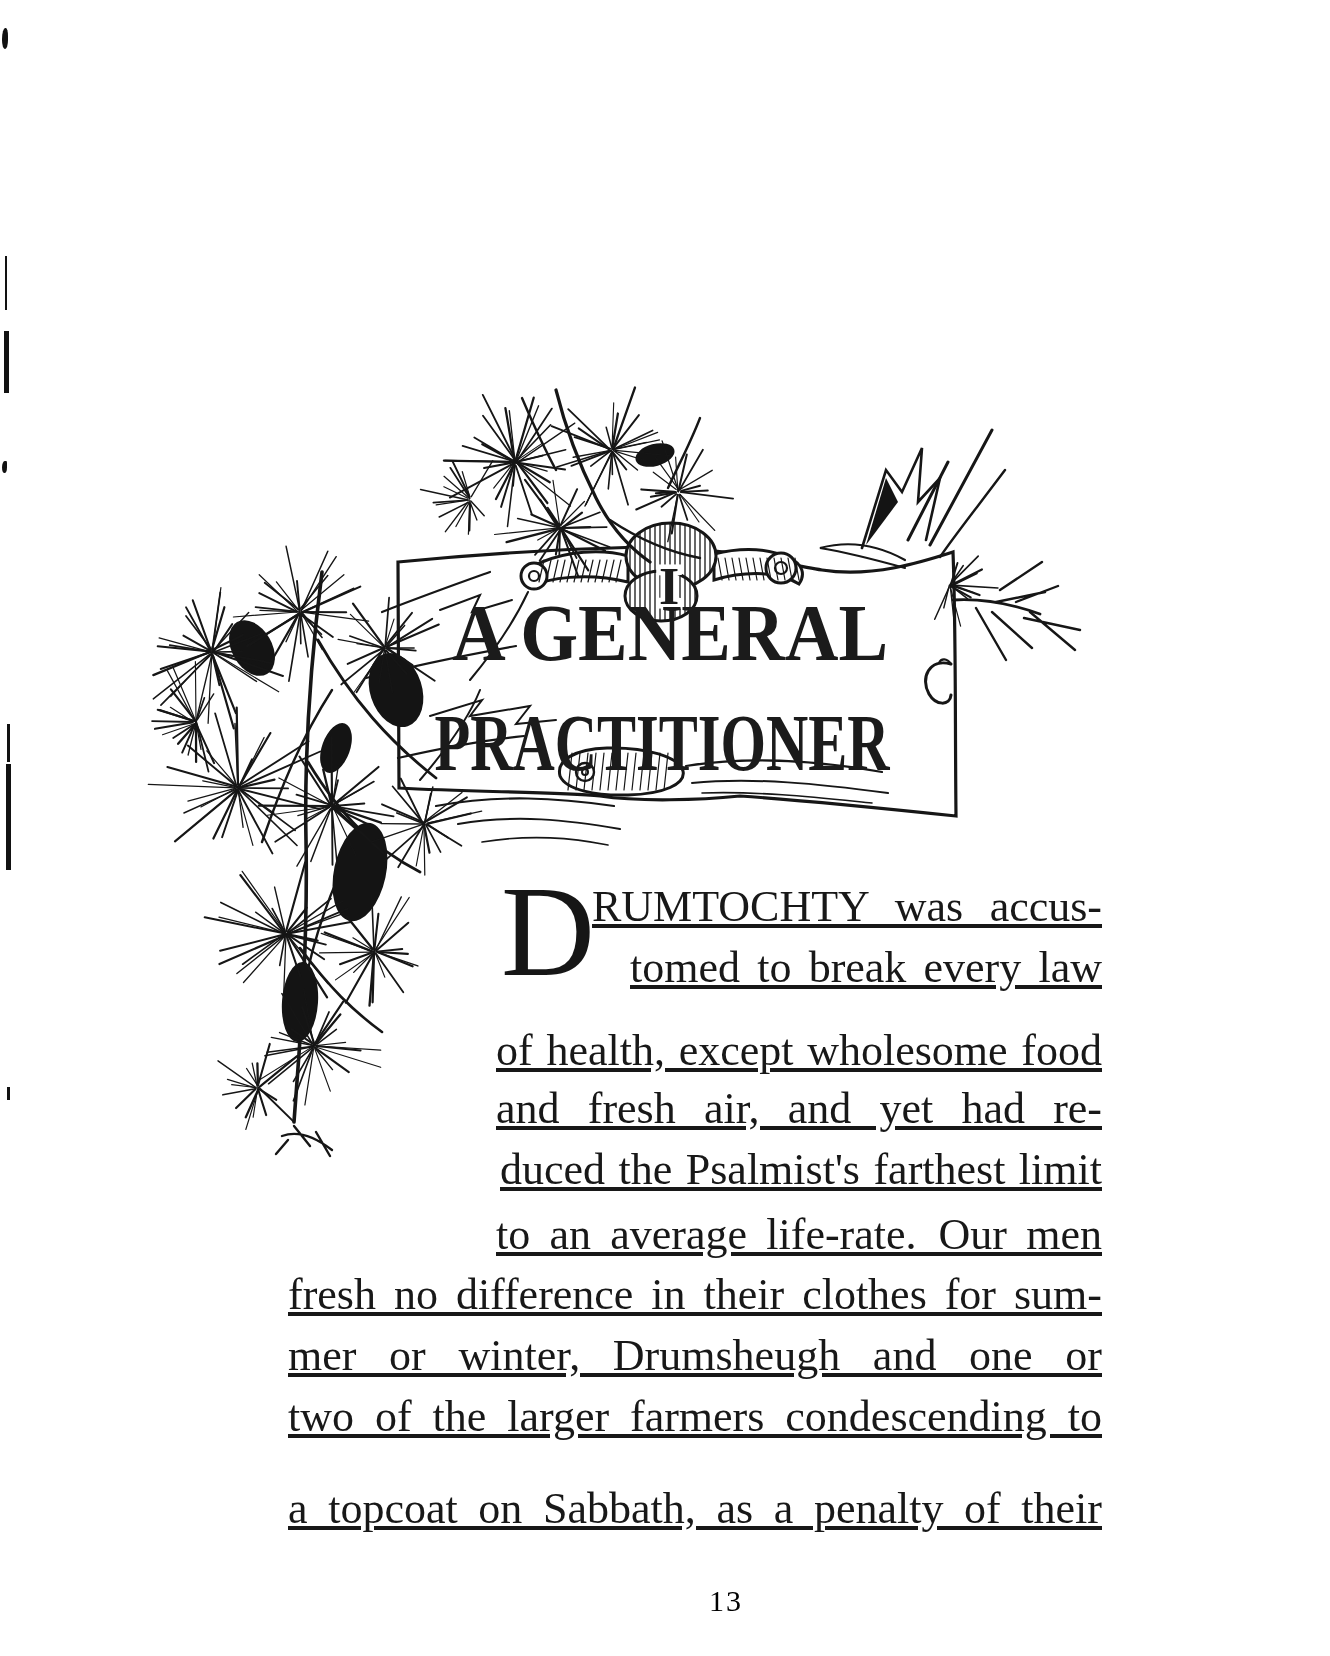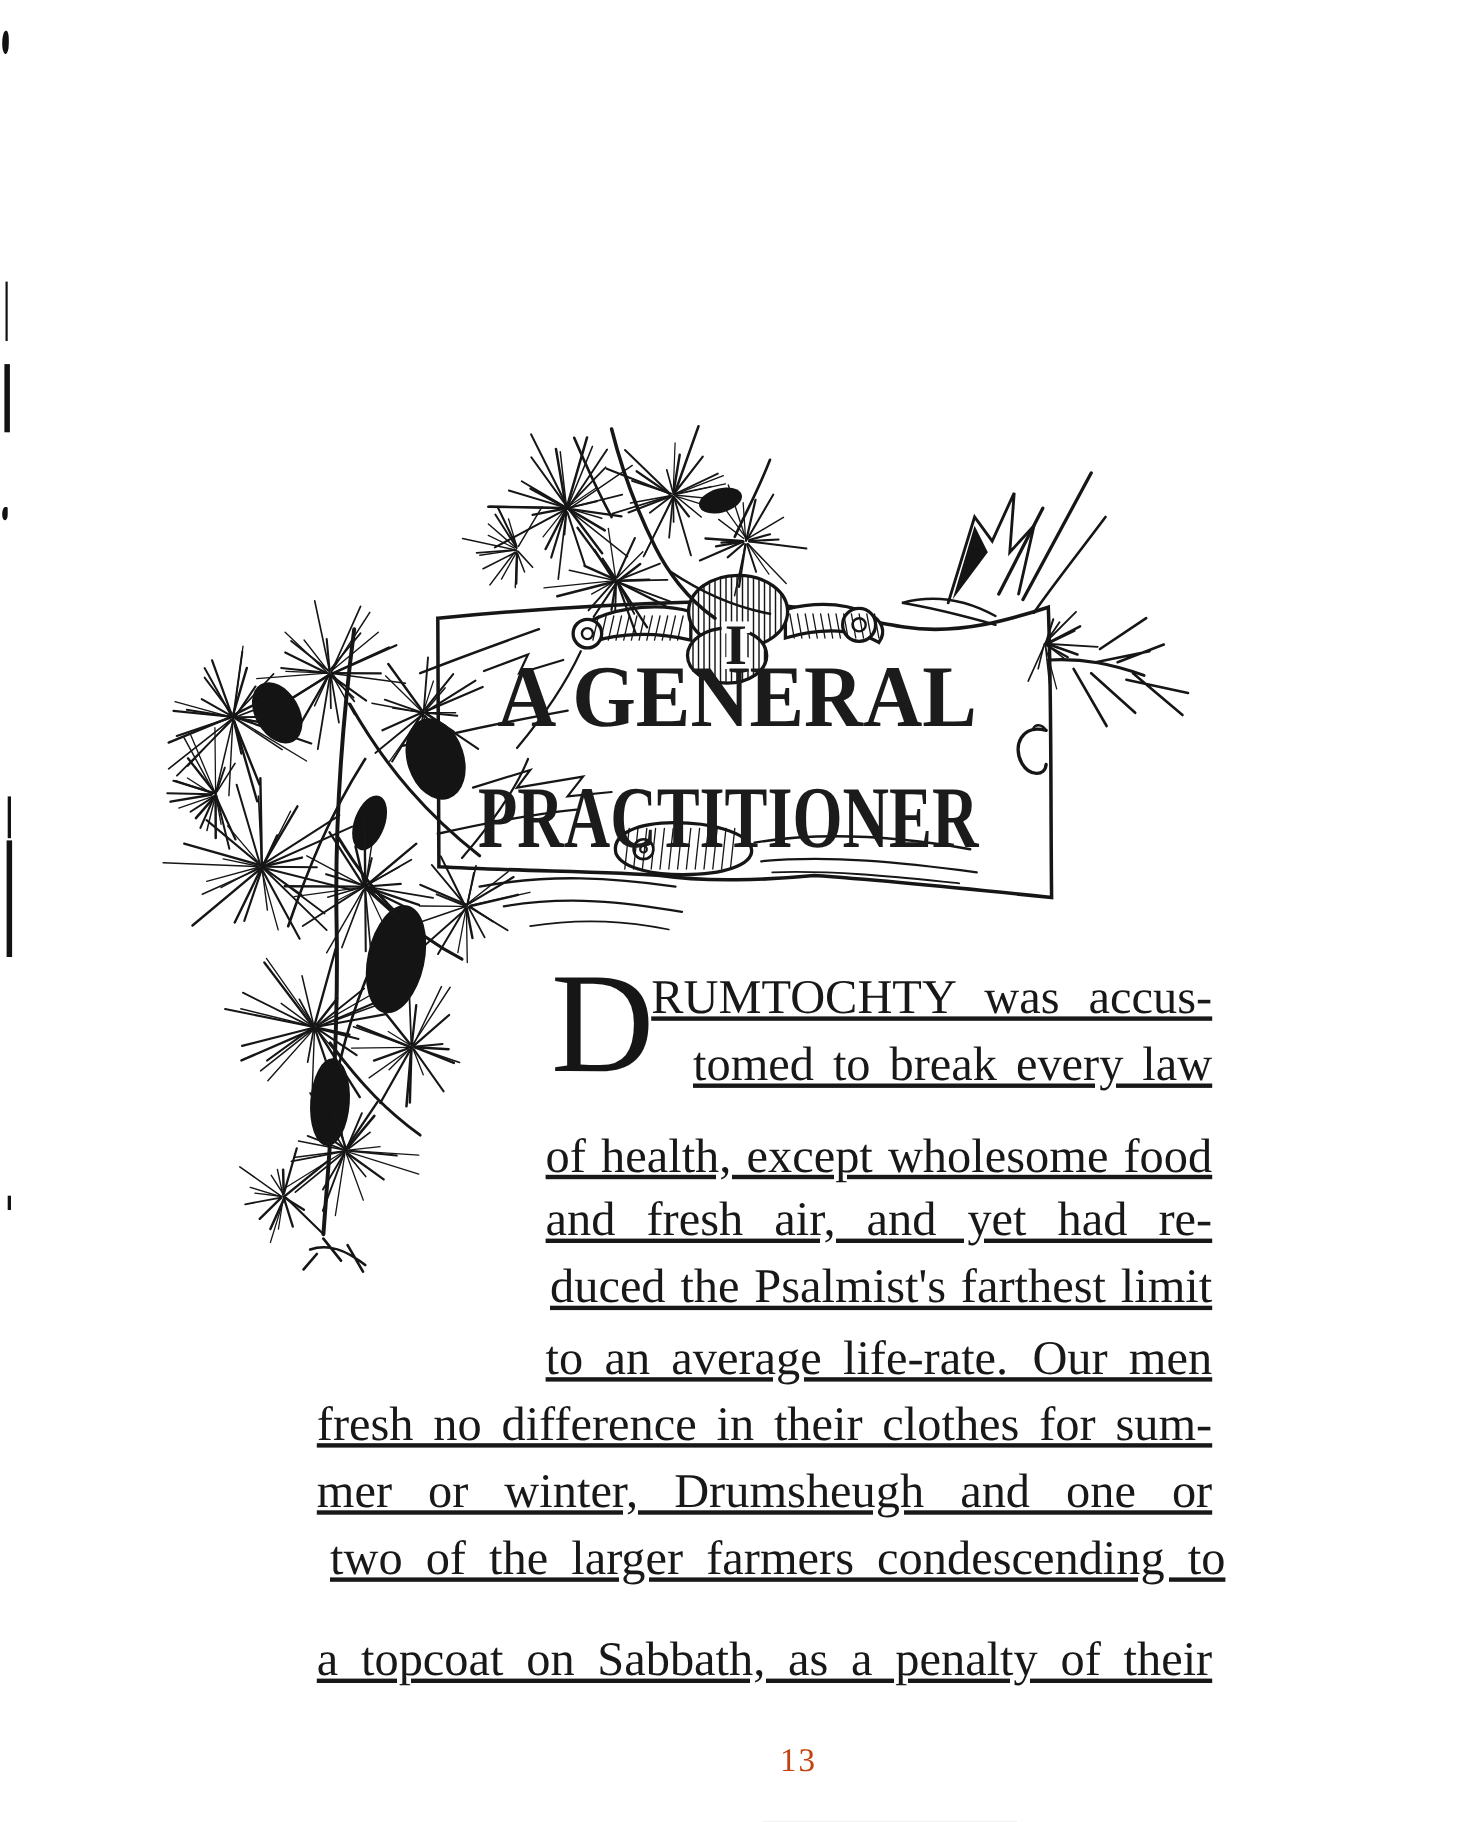--- a/index.html
+++ b/index.html
@@ -4,21 +4,21 @@
 <style>
   html,body{margin:0;padding:0;background:#e8e8e8;}
   .page{position:relative;width:1330px;height:1656px;background:#ffffff;overflow:hidden;
         font-family:"Liberation Serif",serif;color:#151515;}
   .artifact{position:absolute;background:#121212;}
   .art{position:absolute;left:0;top:0;width:1330px;height:1656px;}
   .bl{position:absolute;font-size:44px;line-height:46px;color:#181818;
       text-align:justify;text-align-last:justify;text-decoration:underline;}
   .dropcap{position:absolute;left:501px;top:866px;font-size:130px;line-height:1;color:#161616;}
   .pgnum{position:absolute;left:694px;top:1584px;width:64px;text-align:center;
-         font-size:30px;letter-spacing:2px;color:#c2410c;}
+         font-size:30px;letter-spacing:2px;color:#000000;}
   .ttl{font-family:"Liberation Serif",serif;font-weight:600;fill:#1b1b1b;}
   svg line,svg path{vector-effect:none;}
 </style>
 </head>
 <body>
 
 <div class="page">
 
   <div class="artifact" style="left:2px;top:28px;width:6px;height:21px;border-radius:60% 40% 50% 50%;"></div>
   <div class="artifact" style="left:5px;top:256px;width:2px;height:54px;"></div>
@@ -580,17 +580,17 @@
 
   <div class="dropcap">D</div>
   <div class="bl" style="left:592px;top:884px;width:510px;">RUMTOCHTY was accus-</div>
   <div class="bl" style="left:630px;top:945px;width:472px;">tomed to break every law</div>
   <div class="bl" style="left:496px;top:1028px;width:606px;">of health, except wholesome food</div>
   <div class="bl" style="left:496px;top:1086px;width:606px;">and fresh air, and yet had re-</div>
   <div class="bl" style="left:496px;top:1212px;width:606px;">to an average life-rate. Our men</div>
   <div class="bl" style="left:500px;top:1147px;width:602px;">duced the Psalmist's farthest limit</div>
   <div class="bl" style="left:288px;top:1272px;width:814px;">fresh no difference in their clothes for sum-</div>
   <div class="bl" style="left:288px;top:1333px;width:814px;">mer or winter, Drumsheugh and one or</div>
-  <div class="bl" style="left:288px;top:1394px;width:814px;margin-left:12px;">two of the larger farmers condescending to</div>
+  <div class="bl" style="left:288px;top:1394px;width:814px;">two of the larger farmers condescending to</div>
   <div class="bl" style="left:288px;top:1486px;width:814px;">a topcoat on Sabbath, as a penalty of their</div>
 
   <div class="pgnum">13</div>
 </div>
 
 </body></html>

